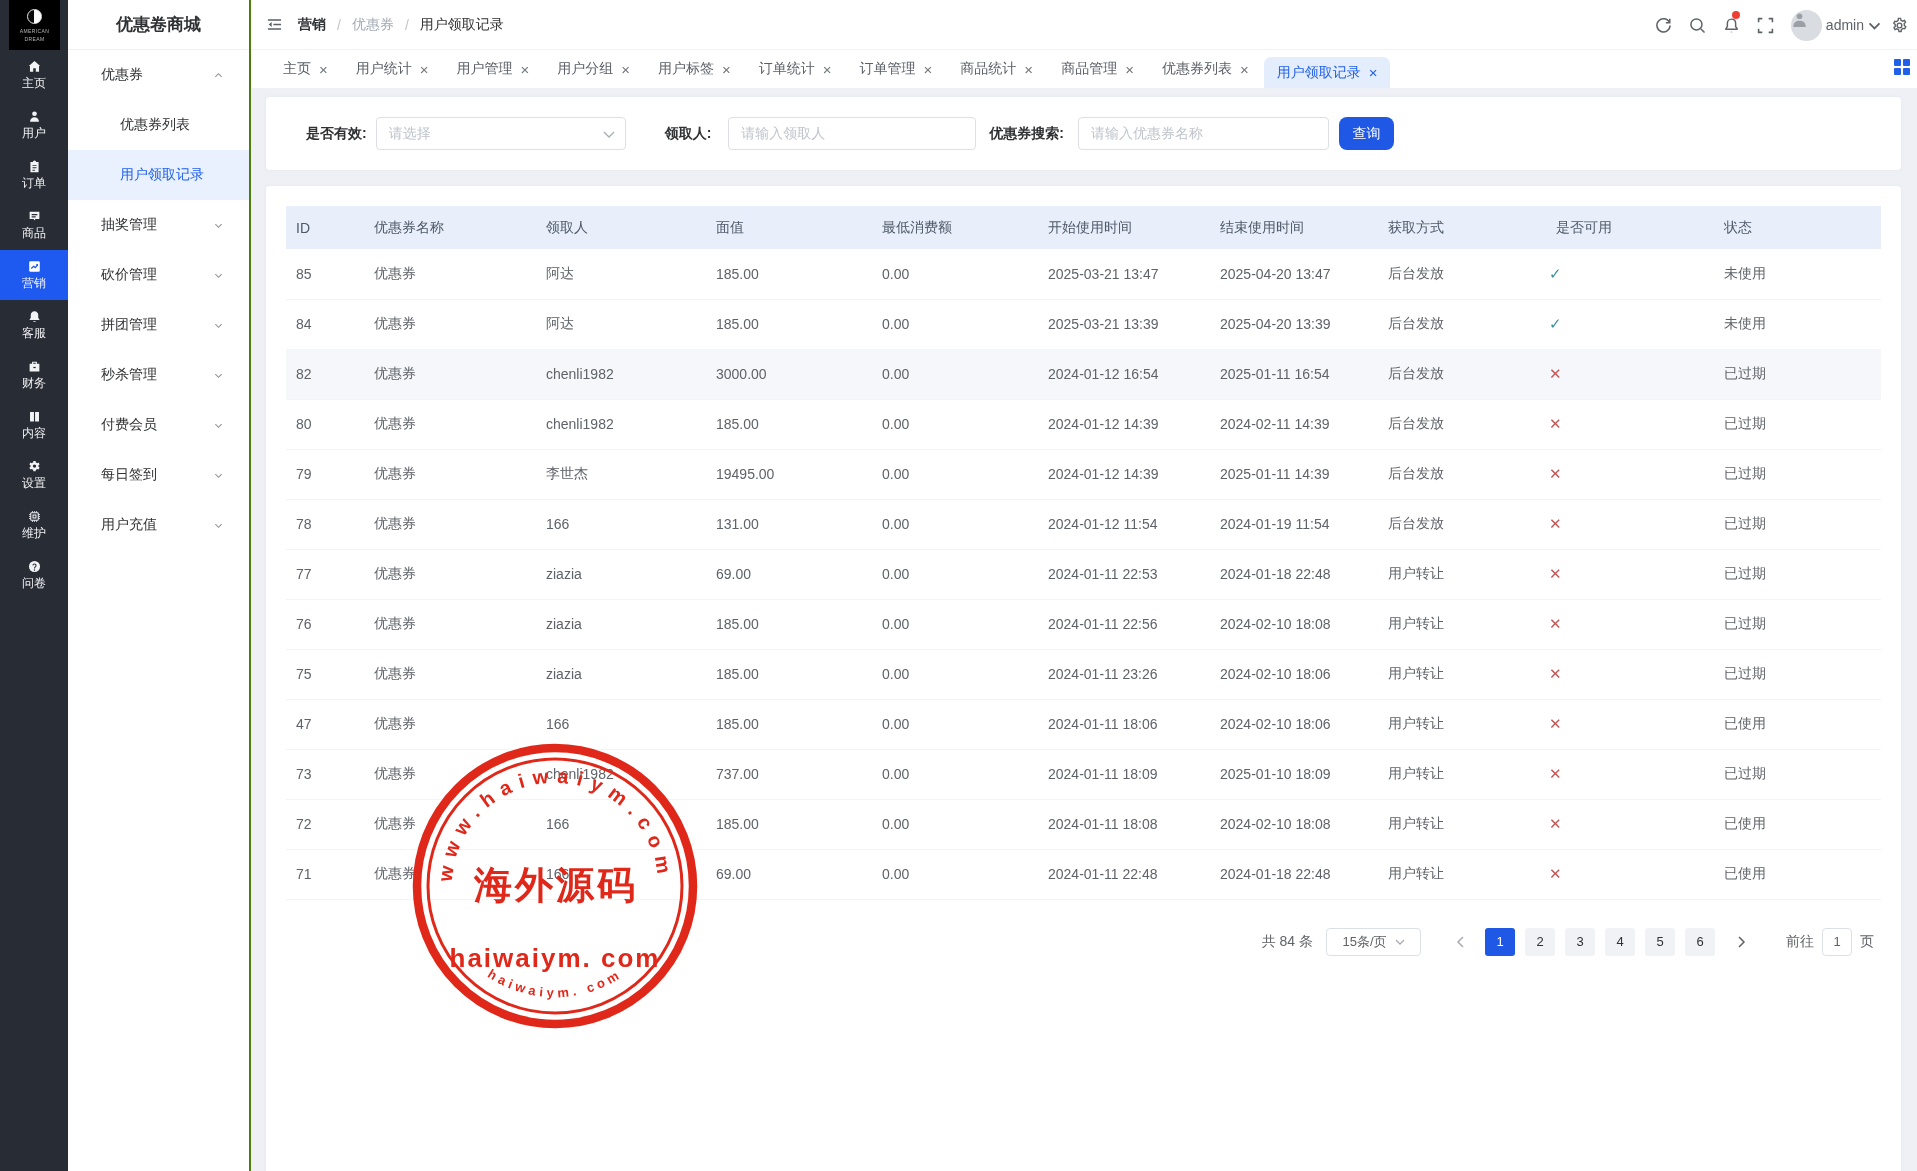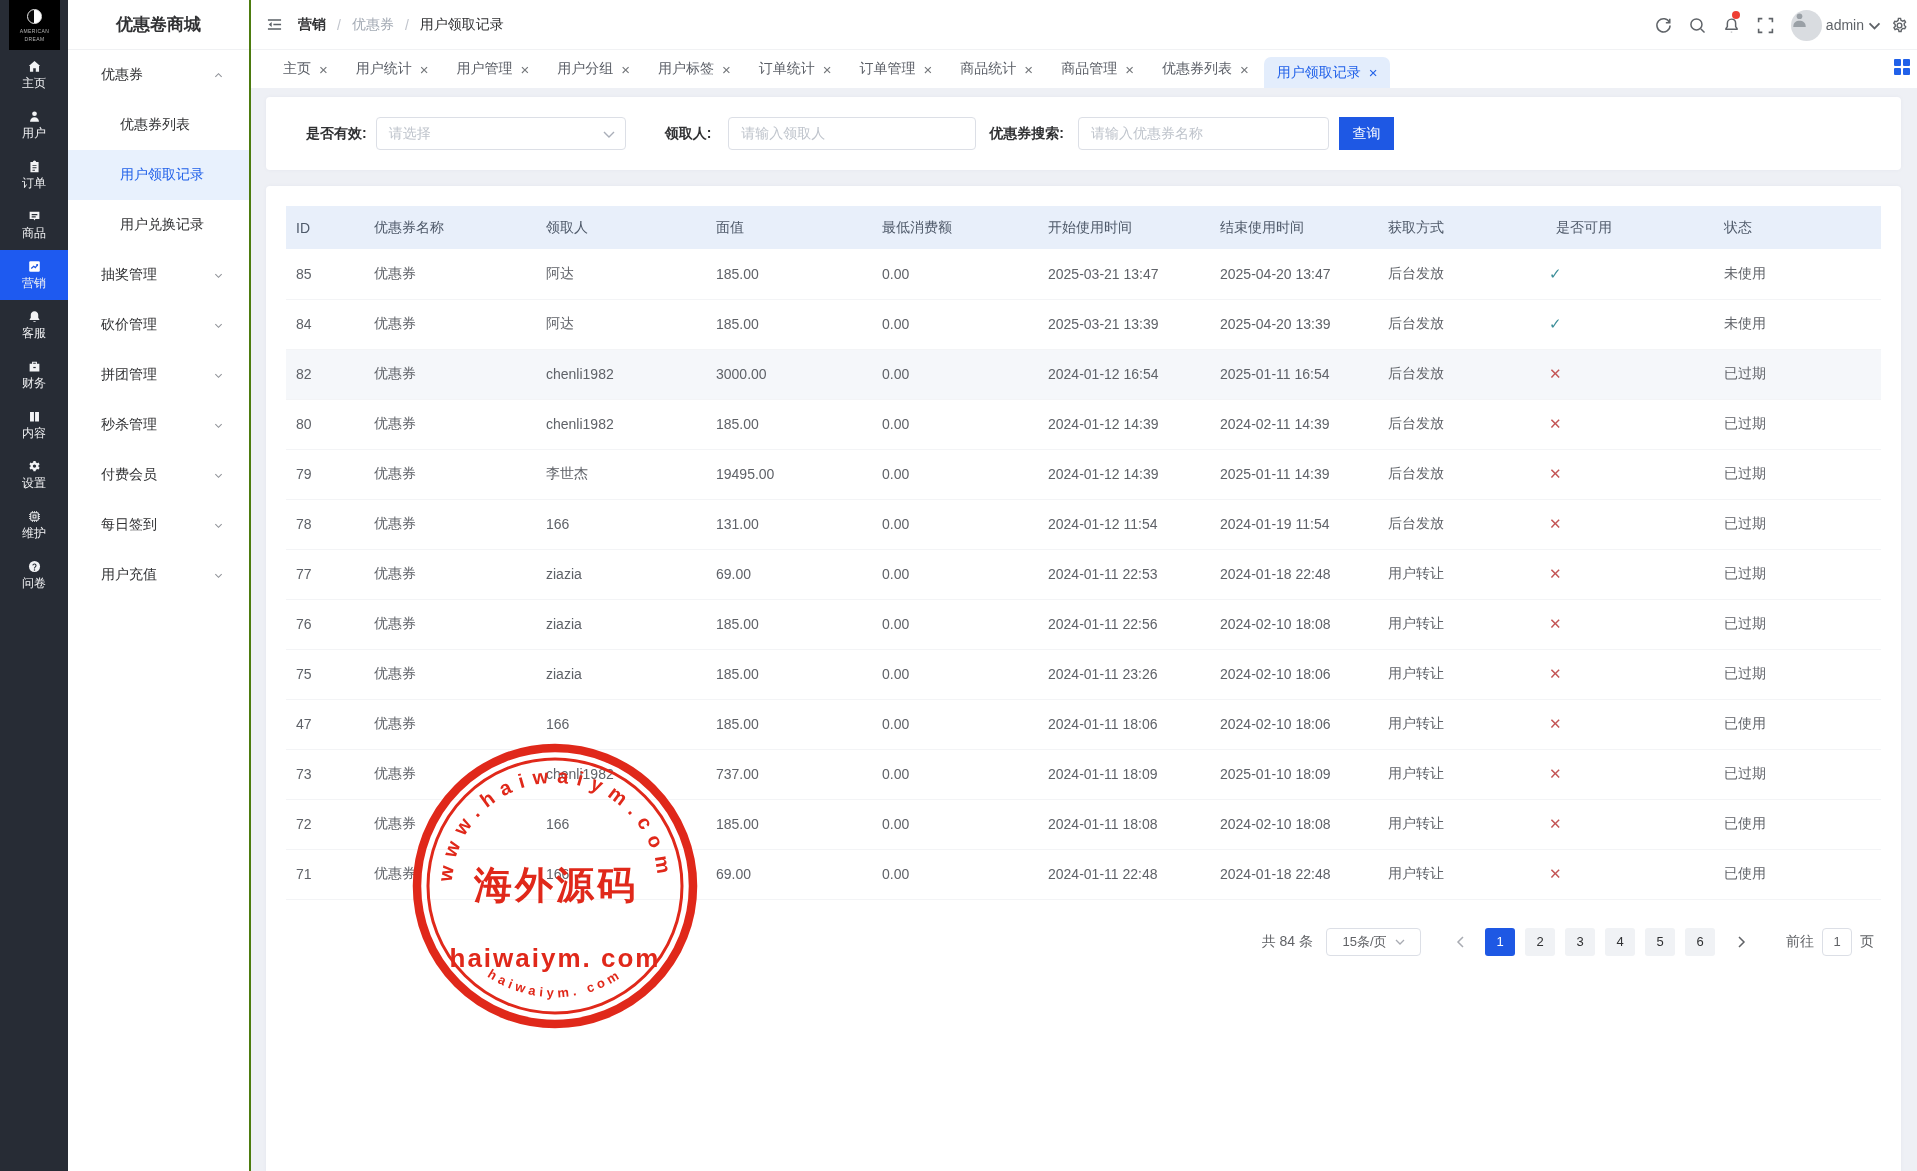--- a/index.html
+++ b/index.html
@@ -43,21 +43,21 @@
 .tab.on { background:#e3edfc; color:#2161e9; height:31px; border-radius:7px 7px 0 0; padding:0 13px; margin-left:-13px; }
 .tab.on .x { color:#2161e9; }
 #gridbtn { position:absolute; right:6px; top:8px; width:18px; height:18px; }
 
 #content { position:absolute; top:88px; left:0; width:1666px; height:1083px; background:#eef0f5; }
 .card { background:#fff; border-radius:4px; margin-left:15px; width:1635px; box-shadow:0 0 4px rgba(10,42,97,.04); }
 #fcard { margin-top:9px; height:73px; display:flex; align-items:center; }
 #fcard .lab { color:#303133; font-weight:bold; }
 .sel, .inp { height:33px; border:1px solid #dcdfe6; border-radius:4px; background:#fff; position:relative; display:flex; align-items:center; padding-left:12px; color:#bfc4cc; font-size:14px; }
 #fcard .dar { position:absolute; right:10px; top:13px; width:12px; height:7px; }
-#qbtn { width:55px; height:33px; background:#1e58e4; color:#fff; border-radius:0; display:flex; align-items:center; justify-content:center; font-size:14px; margin-left:10px; }
+#qbtn { width:55px; height:33px; background:#1e58e4; color:#fff; border-radius:8px; display:flex; align-items:center; justify-content:center; font-size:14px; margin-left:10px; }
 #tcard { margin-top:16px; height:996px; padding:20px; }
 table { border-collapse:collapse; table-layout:fixed; width:1595px; }
 th { background:#e8effa; color:#4e5969; font-weight:normal; text-align:left; height:43px; padding:0 0 0 10px; font-size:14px; }
 td { height:50px; padding:0 0 0 10px; color:#5f6268; font-size:14px; border-bottom:1px solid #f3f4f6; }
 tr.hv td { background:#f5f7fa; }
 .ck { color:#3d8e99; font-size:15px; margin-left:-7px; }
 .xx { color:#c45656; font-size:15px; margin-left:-7px; }
 
 #pager { display:flex; align-items:center; justify-content:flex-end; margin-top:28px; padding-right:7px; font-size:14px; color:#606266; }
 #pager .total { margin-right:13px; }
@@ -156,21 +156,20 @@
 </div>
 <div id="side">
   <h1>优惠卷商城</h1>
   <div class="mitem">优惠券<span class="chev">
         <svg viewBox="0 0 10 10" fill="none">
           <path d="M1.5 6.5 5 3 8.5 6.5" stroke="#909399" stroke-width="1.2"></path>
         </svg>
       </span></div>
   <div class="mitem sub">优惠券列表</div>
   <div class="mitem sub on">用户领取记录</div>
-  <div class="mitem sub">用户兑换记录</div>
   <div class="mitem">抽奖管理<span class="chev">
         <svg viewBox="0 0 10 10" fill="none">
           <path d="M1.5 3.5 5 7 8.5 3.5" stroke="#909399" stroke-width="1.2"></path>
         </svg>
       </span></div>
   <div class="mitem">砍价管理<span class="chev">
         <svg viewBox="0 0 10 10" fill="none">
           <path d="M1.5 3.5 5 7 8.5 3.5" stroke="#909399" stroke-width="1.2"></path>
         </svg>
       </span></div>

